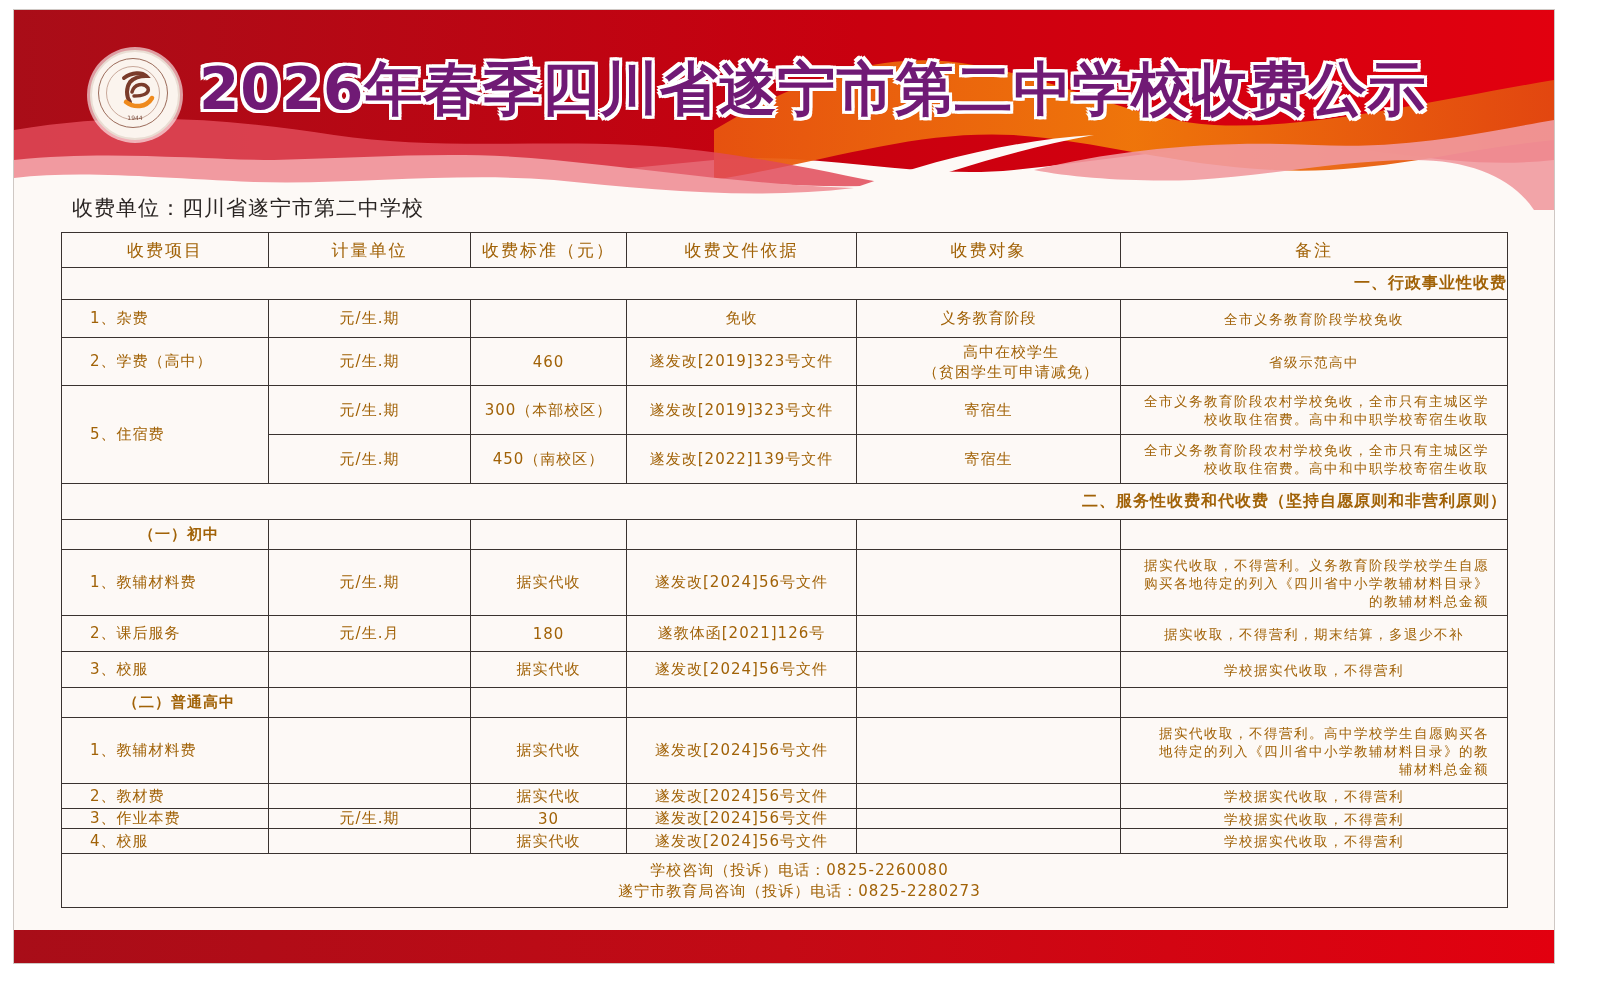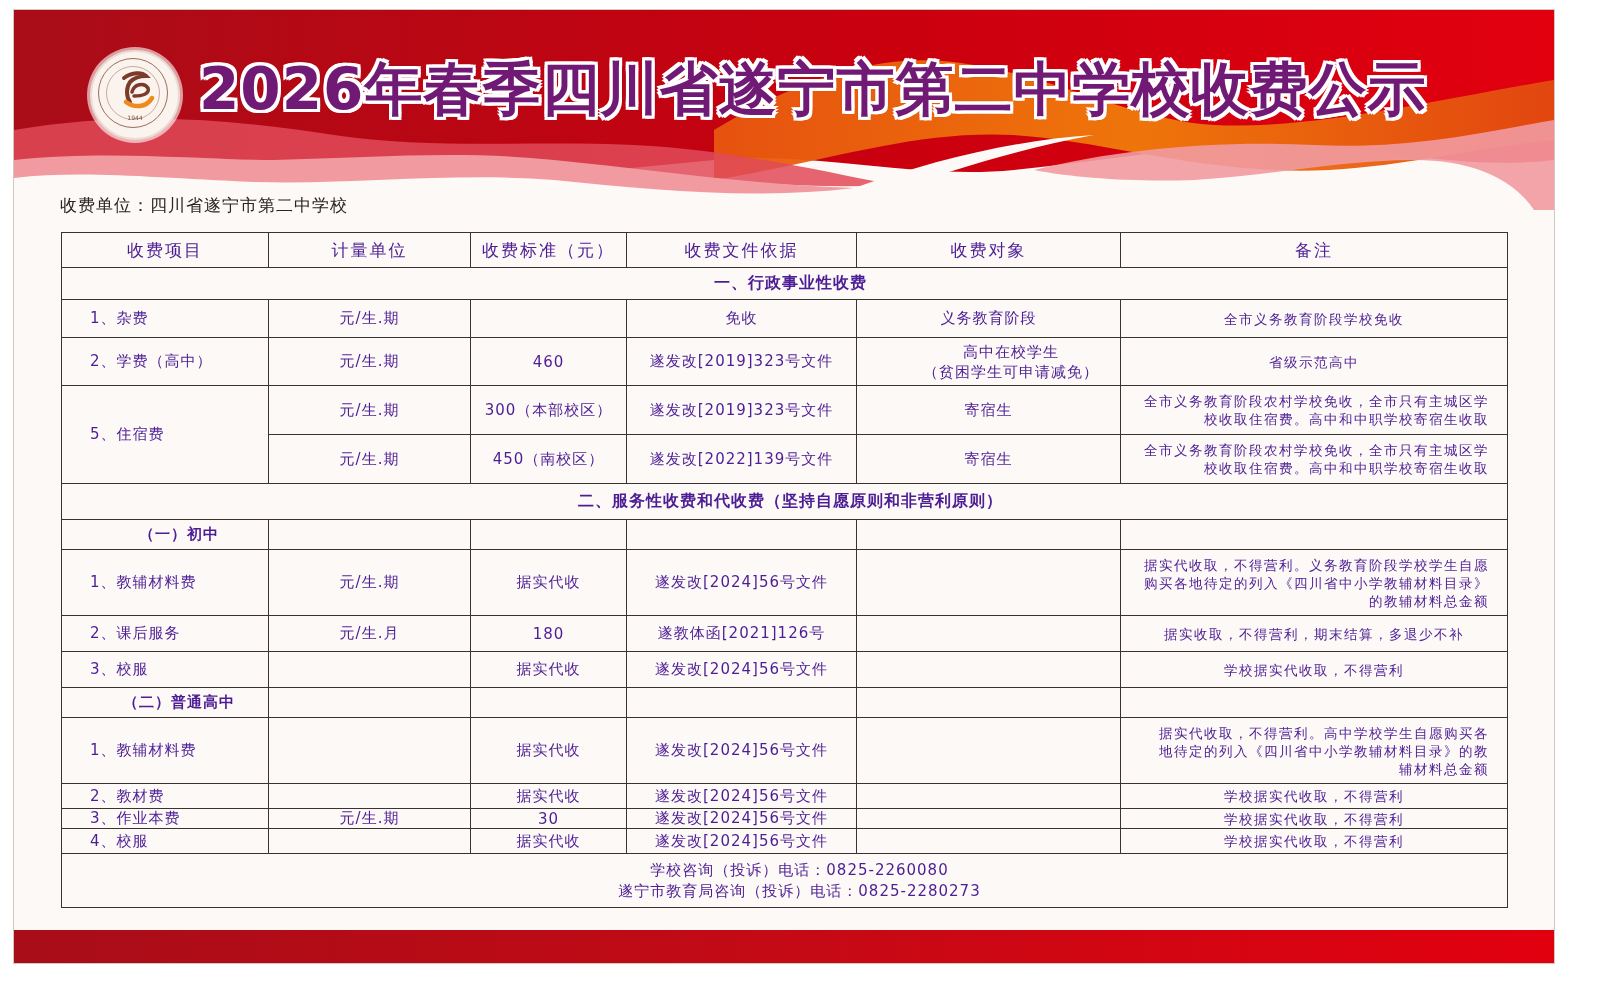--- a/index.html
+++ b/index.html
@@ -13,28 +13,28 @@
   .logo .mark{position:absolute;left:22px;top:16px;width:44px;height:44px;}
   .logo .year{position:absolute;left:0;width:86px;top:62px;text-align:center;font-size:6px;color:#7a4a3a;font-family:"DejaVu Sans",sans-serif;}
   .title{position:absolute;left:185px;top:44px;font-family:"DejaVu Sans","Liberation Sans",sans-serif;font-weight:bold;font-size:58px;letter-spacing:1px;color:#701a75;
     -webkit-text-stroke:0;
     text-shadow:
       -3px -3px 0 #fff,3px -3px 0 #fff,-3px 3px 0 #fff,3px 3px 0 #fff,
       0 -3px 0 #fff,0 3px 0 #fff,-3px 0 0 #fff,3px 0 0 #fff,
       -2px -3px 0 #fff,2px 3px 0 #fff,
       0 0 4px rgba(120,0,0,0.45);
     white-space:nowrap;line-height:70px;}
-  .unit-line{position:absolute;left:46px;top:184px;font-size:17px;color:#2a2523;letter-spacing:1px;font-family:"DejaVu Sans",sans-serif;}
-  table.fees{position:absolute;left:47px;top:222px;width:1446px;border-collapse:collapse;table-layout:fixed;font-family:"DejaVu Sans","Liberation Sans",sans-serif;color:#4c1d95;}
+  .unit-line{position:absolute;left:58px;top:184px;font-size:21px;color:#2a2523;letter-spacing:1px;font-family:"DejaVu Sans",sans-serif;}
+  table.fees{position:absolute;left:47px;top:222px;width:1446px;border-collapse:collapse;table-layout:fixed;font-family:"DejaVu Sans","Liberation Sans",sans-serif;color:#a16207;}
   table.fees td, table.fees th{border:1.5px solid #3a3330;padding:0;font-weight:normal;vertical-align:middle;}
   table.fees th{font-size:17px;height:34px;letter-spacing:2px;text-align:center;}
   table.fees td{font-size:15px;letter-spacing:1px;}
   .c{text-align:center;}
   .l{text-align:left;padding-left:28px !important;}
-  .sec{font-weight:bold !important;font-size:16px !important;text-align:center;padding-left:12px !important;letter-spacing:2px;}
+  .sec{font-weight:bold !important;font-size:16px !important;text-align:right;padding-left:12px !important;letter-spacing:2px;}
   .sub{font-weight:bold !important;font-size:15px !important;text-align:center;padding-left:28px !important;}
   .note{font-size:13.5px !important;letter-spacing:1.5px !important;line-height:18px;text-align:right;padding:0 18px !important;}
   .note.c{text-align:center;margin-left:18px;}
   .contact{text-align:center;padding:4px 0 4px 30px !important;font-size:15px !important;line-height:21px;letter-spacing:1px;}
   .footer-band{position:absolute;left:0;top:920px;width:1540px;height:33px;background:linear-gradient(90deg,#a80d18 0%,#c40a15 50%,#e2000f 100%);}
 </style>
 </head>
 <body>
 
 <div class="poster">

